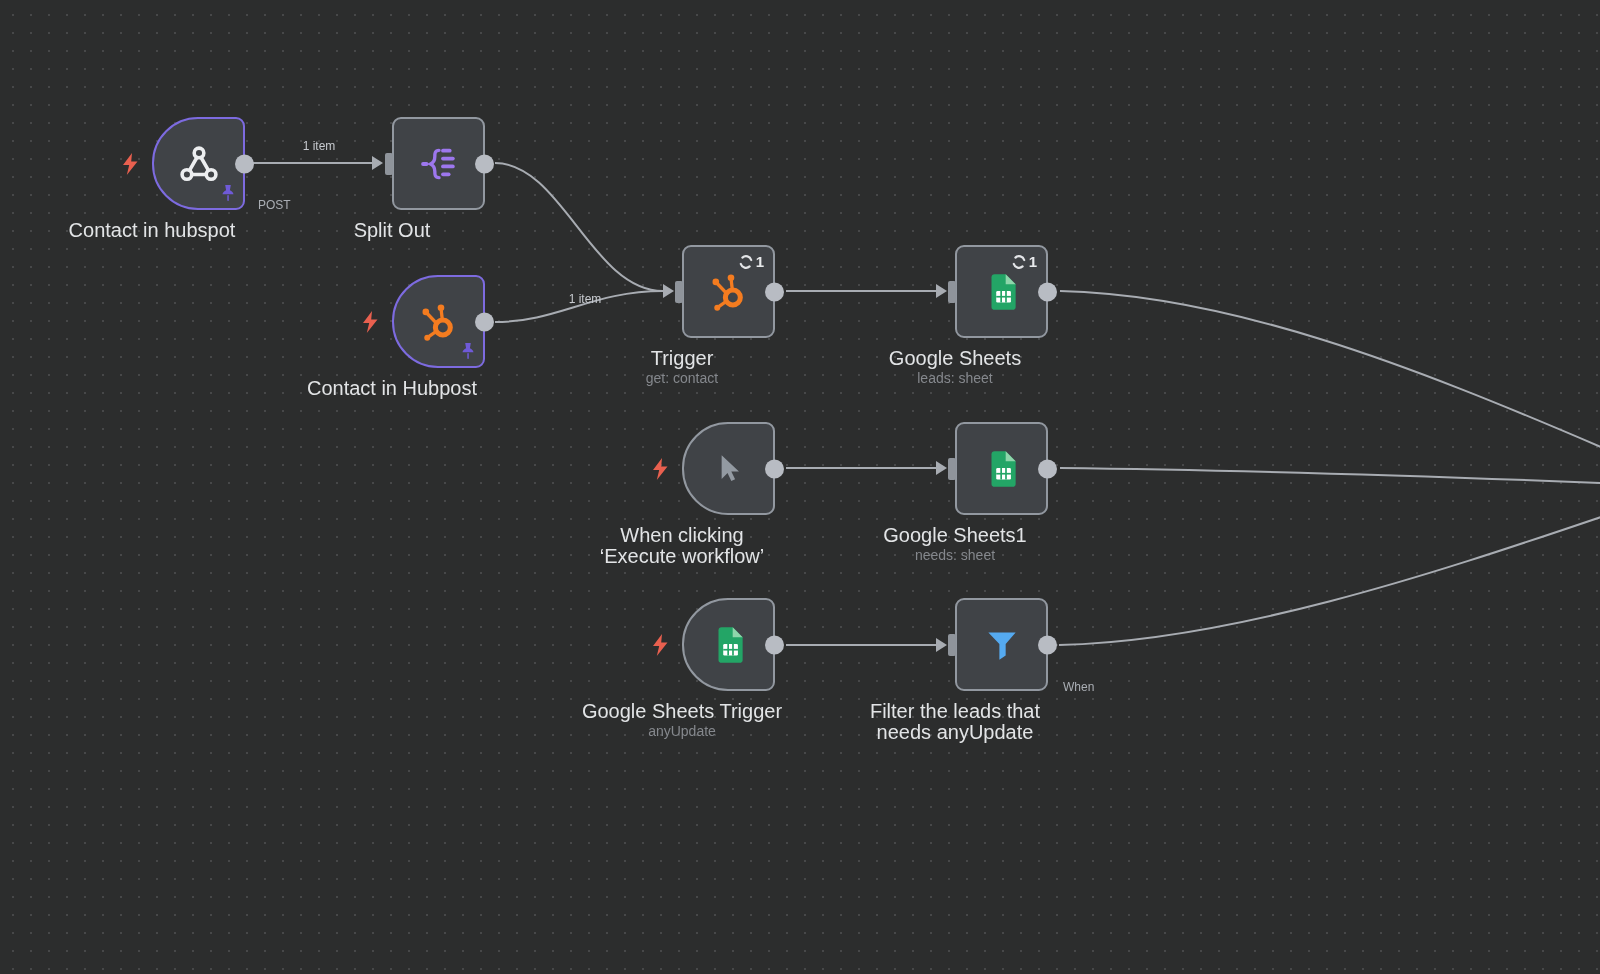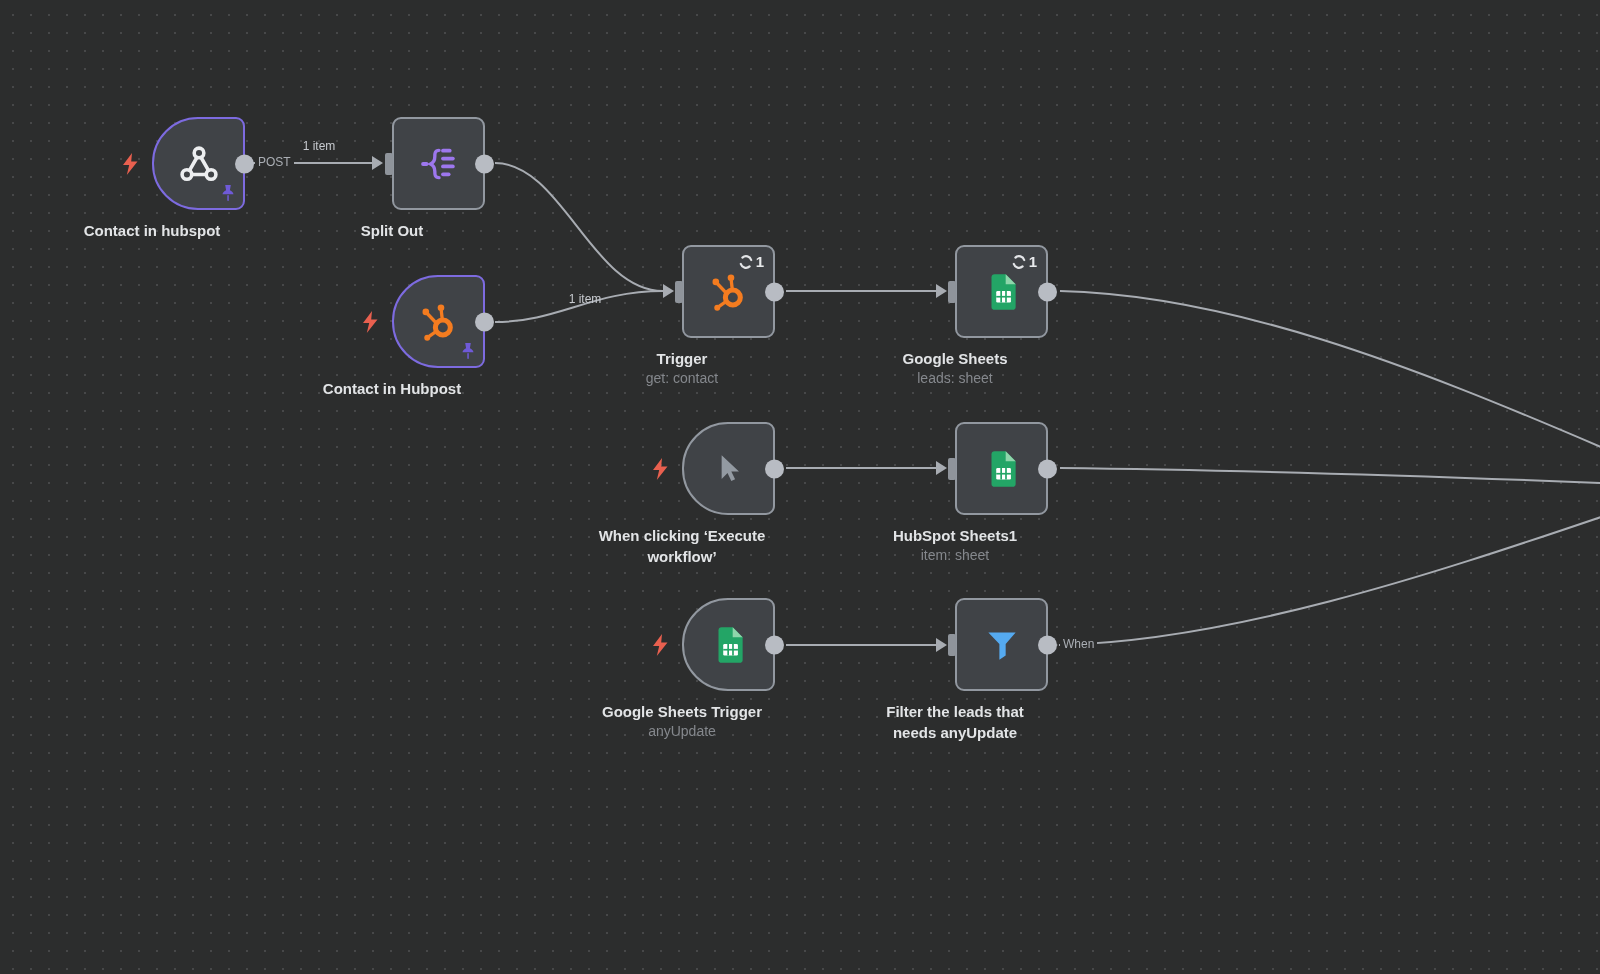--- a/index.html
+++ b/index.html
@@ -25,31 +25,31 @@
   .tab{position:absolute;left:-9px;top:50%;transform:translateY(-50%);
     width:8px;height:22px;background:#8f949b;border-radius:2px;}
   .port{position:absolute;right:-11px;top:50%;transform:translateY(-50%);
     width:19px;height:19px;border-radius:50%;background:#b8bcc3;}
   .bolt{position:absolute;left:-33px;top:50%;transform:translateY(-50%);}
   .pin{position:absolute;right:8px;bottom:6px;}
   .badge{position:absolute;right:9px;top:7px;display:flex;align-items:center;gap:3px;}
   .badge-n{font-size:15px;font-weight:700;color:#e8eaec;line-height:1;}
   .title{
     position:absolute;top:103px;left:50%;transform:translateX(-50%);
-    width:230px;text-align:center;font-size:15px;font-weight:700;
+    width:230px;text-align:center;font-size:20px;font-weight:400;
     color:#e2e4e6;line-height:21px;
   }
   .title.narrow{width:180px;text-align:center;}
   .sub{
     position:absolute;top:125px;left:50%;transform:translateX(-50%);
     width:230px;text-align:center;font-size:14px;font-weight:400;color:#85888d;
   }
   .elabel{position:absolute;z-index:3;font-size:12px;color:#c7cacf;white-space:nowrap;text-align:center;}
   .elabel.center{transform:translateX(-50%);}
-  .elabel.onlinebg{background:#2c2d2d;padding:0 3px;color:#aaaeb4;}
+  .elabel.onlinebg{background:#2c2d2d;padding:0 3px;color:#aaaeb4;margin-top:43px;}
 </style>
 </head>
 <body>
 
 <div id="canvas">
 
   <svg id="edges" width="1600" height="974">
     <path d="M253,163 L378,163"></path>
     <path d="M495,163 C562,163 592,291 663,291"></path>
     <path d="M495,322 C558,322 592,291 663,291"></path>
@@ -220,22 +220,22 @@
         <rect x="14.5" y="19" width="14" height="11" rx="1.2" fill="#ffffff"></rect>
         <g stroke="#23a566" stroke-width="1.6">
           <line x1="19.2" y1="19" x2="19.2" y2="30"></line>
           <line x1="23.8" y1="19" x2="23.8" y2="30"></line>
           <line x1="14.5" y1="24.5" x2="28.5" y2="24.5"></line>
         </g>
       </svg>
       <span class="tab"></span>
       <span class="port"></span>
     </div>
-    <div class="title">HubSpot Sheets1</div>
-    <div class="sub">item: sheet</div>
+    <div class="title">Google Sheets1</div>
+    <div class="sub">needs: sheet</div>
   </div>
 
   <div class="node" style="left:682px;top:598px">
     <div class="box trig">
       <svg class="bolt" width="20" height="24" viewBox="0 0 20 24">
         <path d="M11,1 L2,13 h6.2 l-2.4,10 L16.5,9.5 h-6.3 Z" fill="#e9604f"></path>
       </svg>
       <svg class="ic" width="42" height="42" viewBox="0 0 40 40">
         <path d="M10,6 a3,3 0 0 1 3,-3 h10.5 l9.5,9.5 V34 a3,3 0 0 1 -3,3 H13 a3,3 0 0 1 -3,-3 Z" fill="#23a566"></path>
         <path d="M23.5,3 v9.5 h9.5 Z" fill="#8fd6ab"></path>

